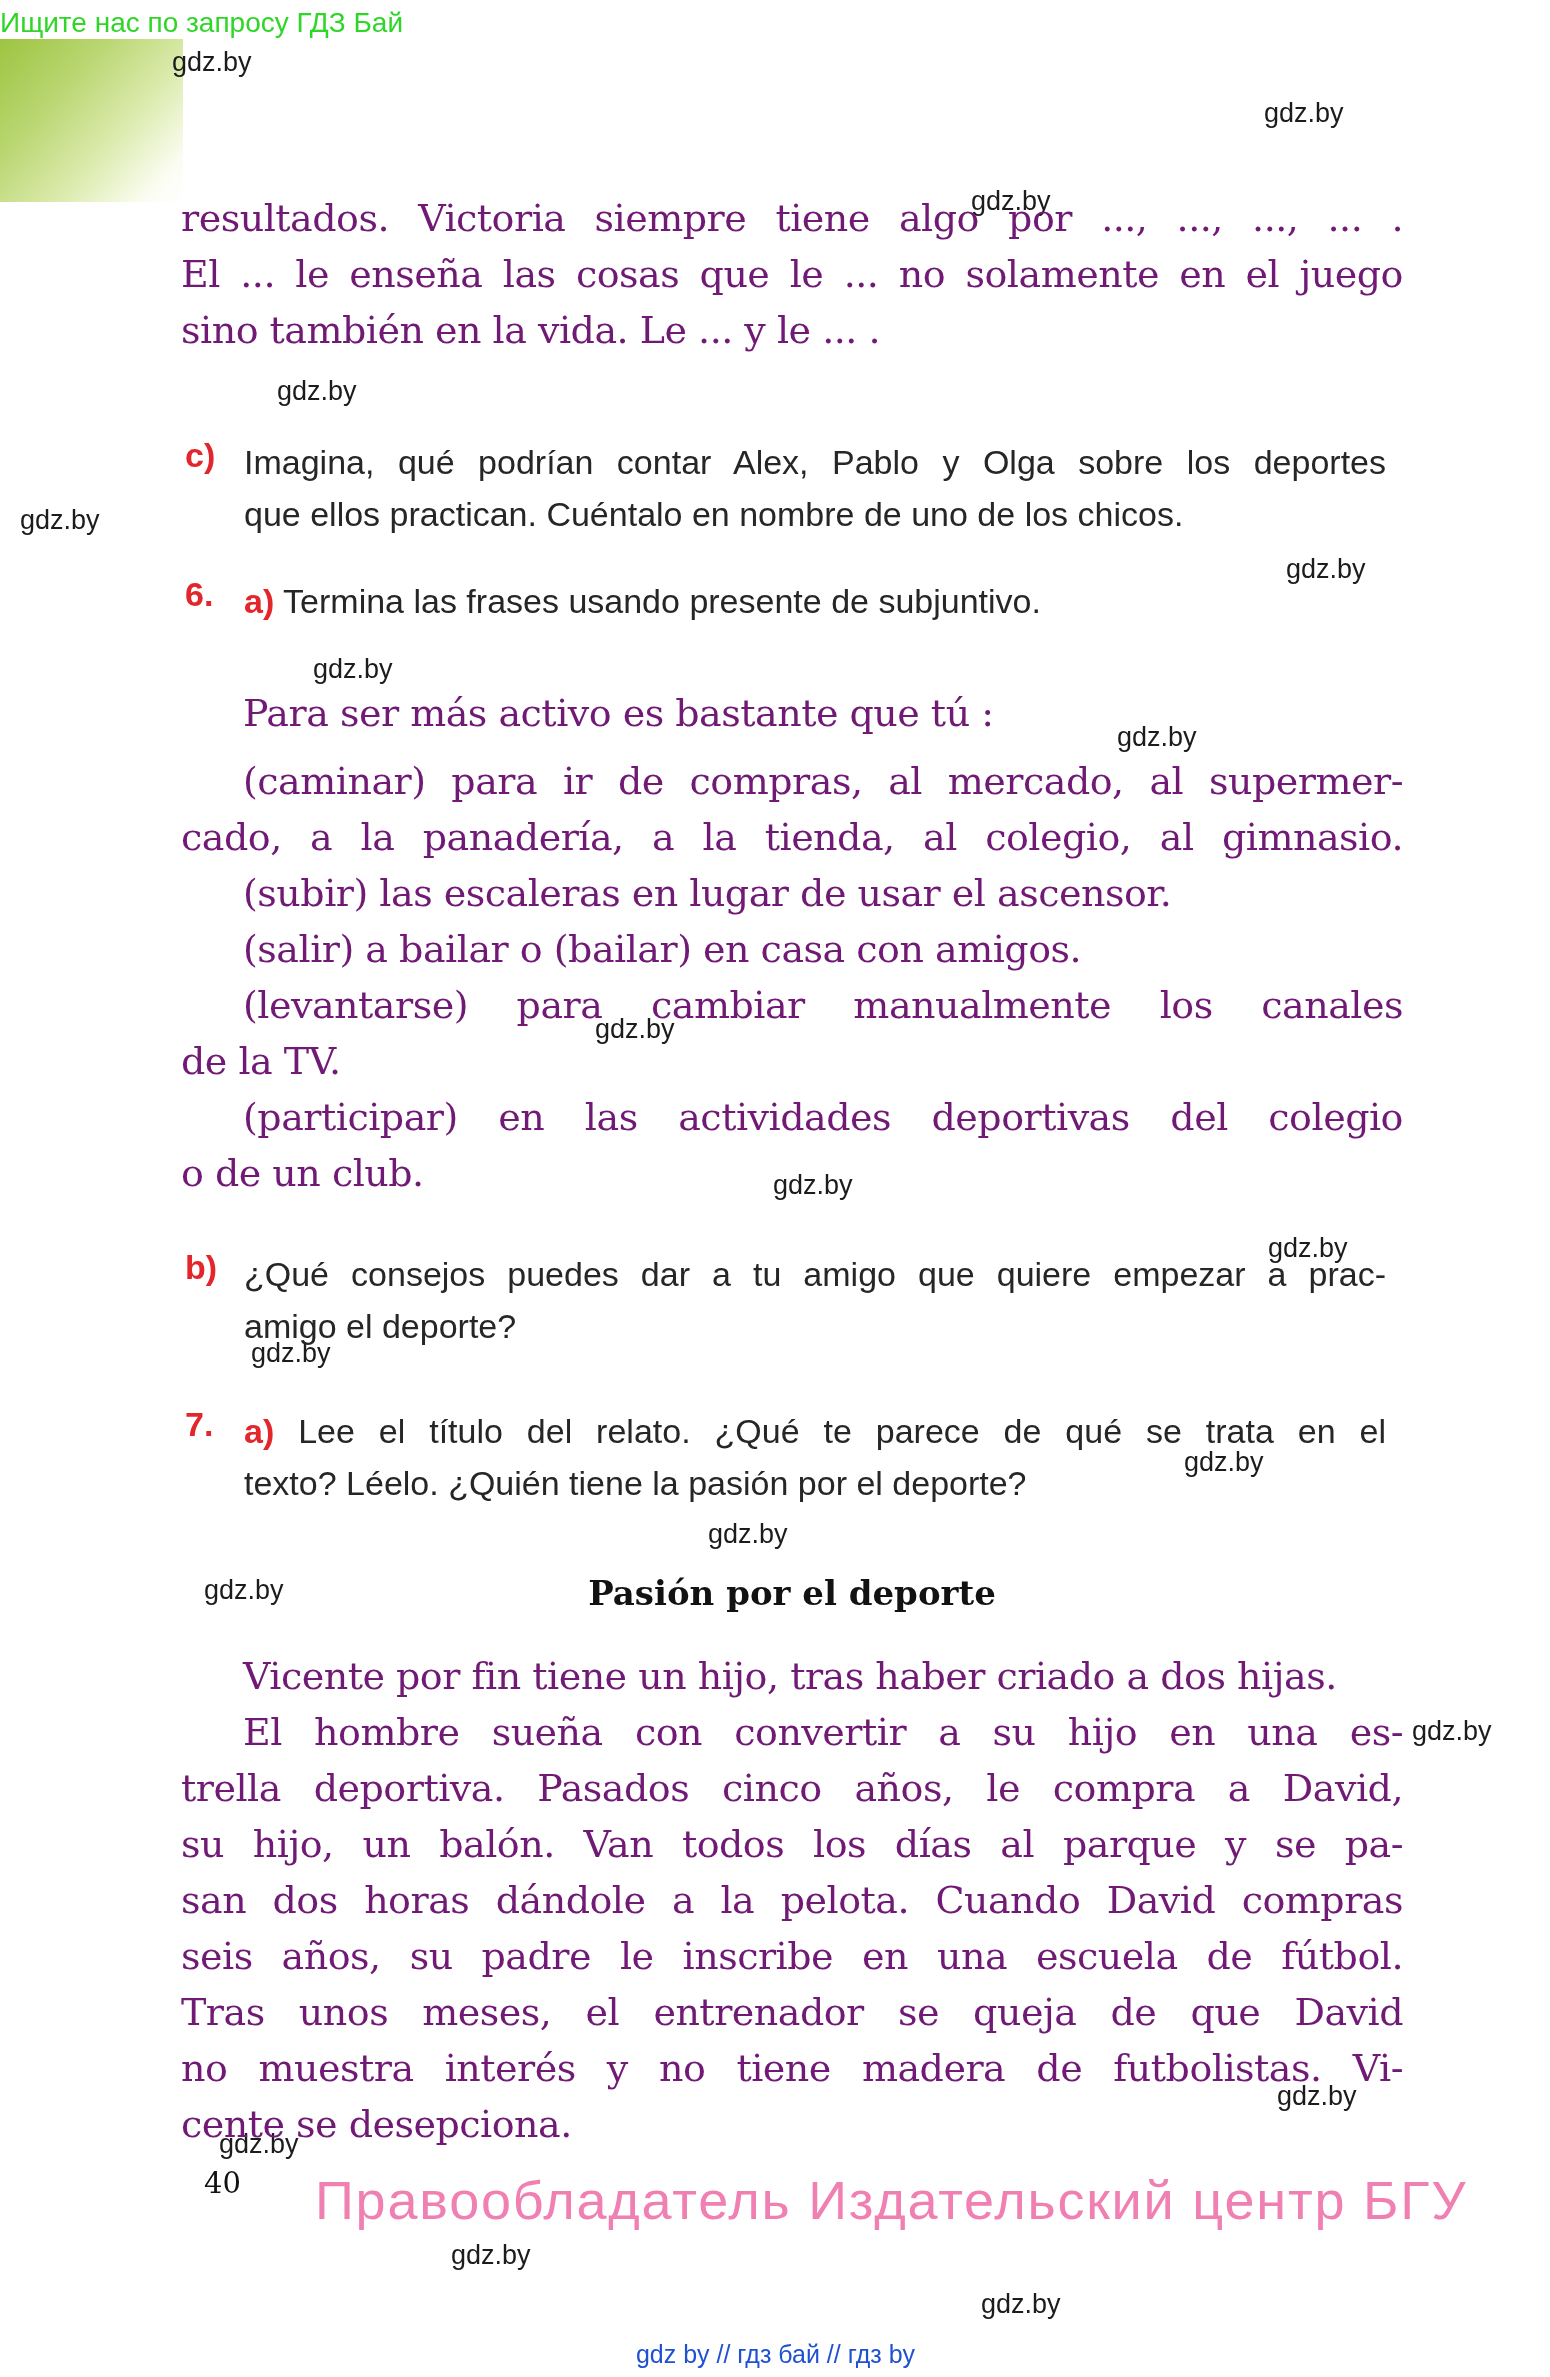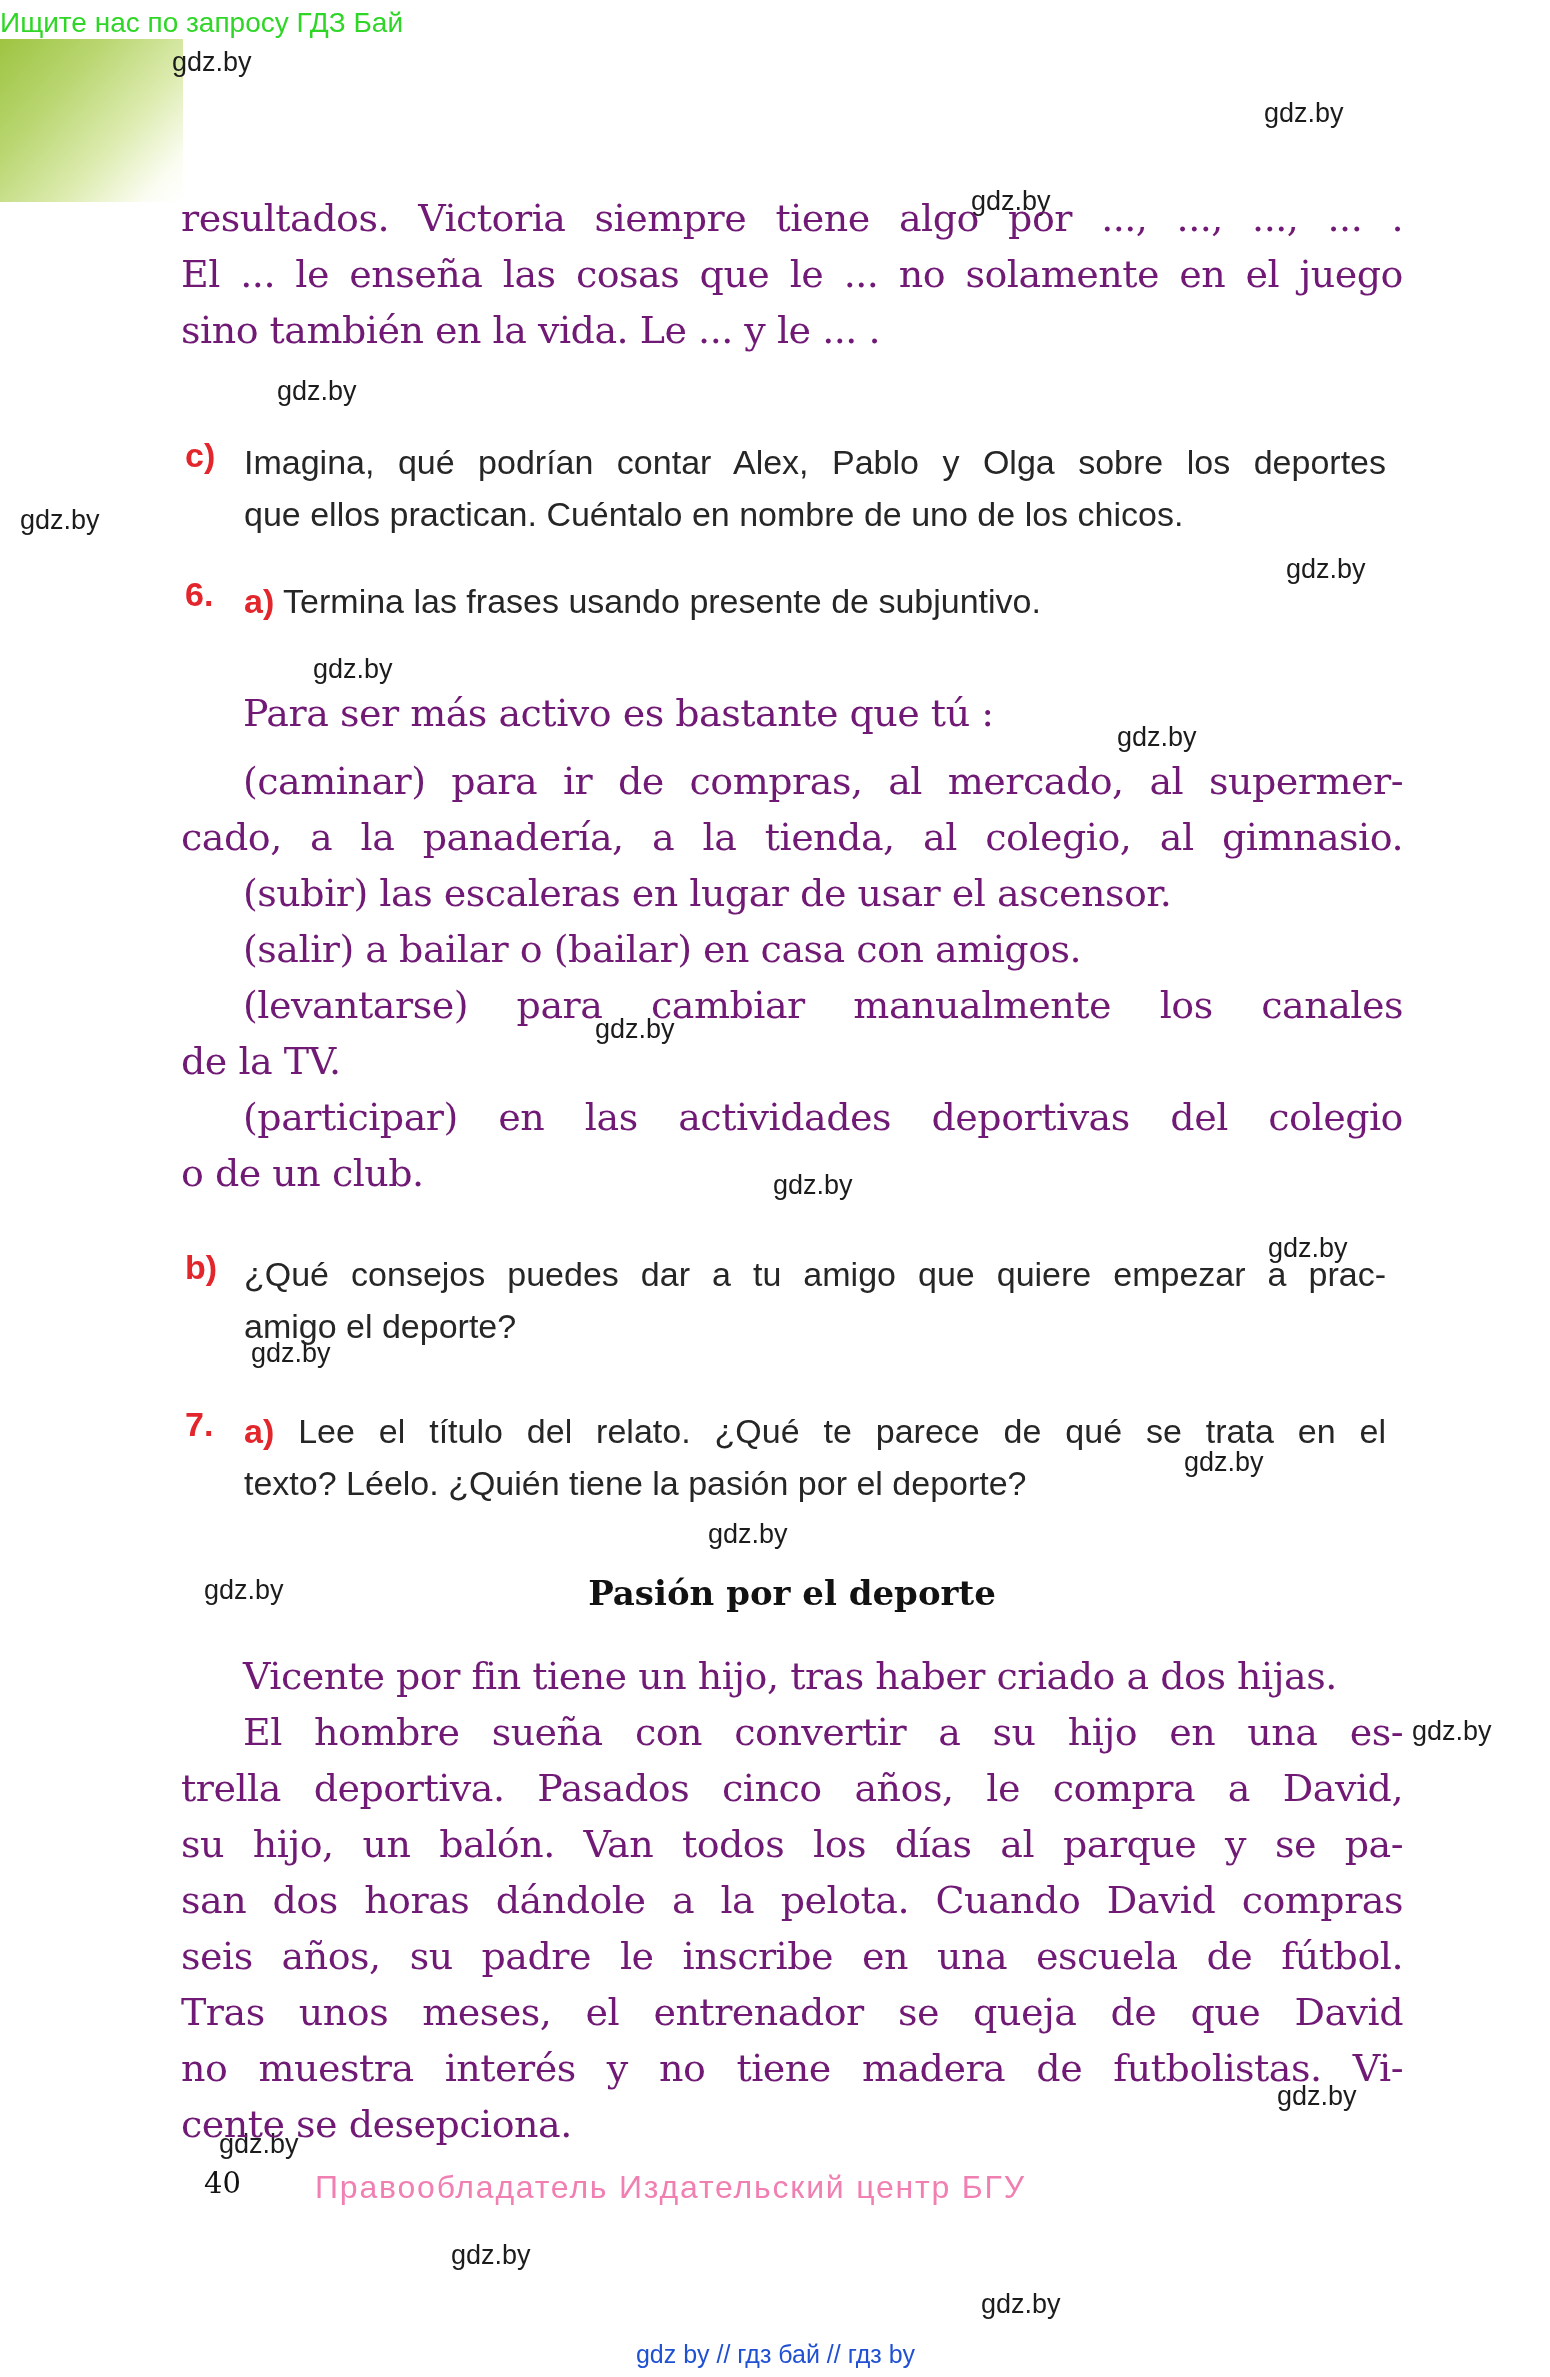--- a/index.html
+++ b/index.html
@@ -41,21 +41,21 @@
   }
   .storytitle {
     position:absolute; left:181px; width:1222px; text-align:center;
     font-size:34px; font-weight:bold; line-height:54px;
   }
   .pagenum {
     position:absolute; left:204px; top:2166px; font-size:29px;
   }
   .copyright {
     position:absolute; left:315px; top:2169px; color:#f07fb2;
-    font-size:32px; letter-spacing:1.8px; white-space:nowrap;
+    font-size:54px; letter-spacing:1.8px; white-space:nowrap;
   }
   .bluelinks {
     position:absolute; left:0; top:2340px; width:100%; text-align:center;
     color:#2151d3; font-size:25px;
   }
 </style>
 </head>
 <body>
 
 <div class="banner">Ищите нас по запросу ГДЗ Бай</div>

